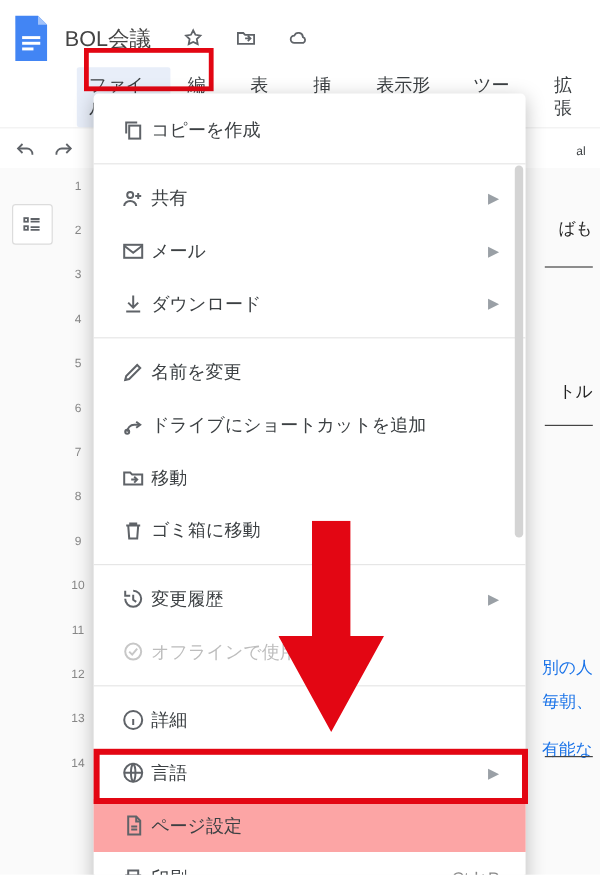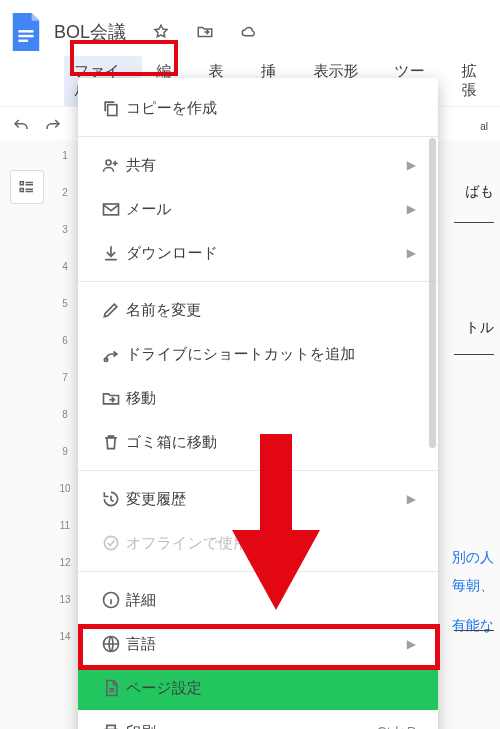--- a/index.html
+++ b/index.html
@@ -38,21 +38,21 @@
   .vruler { width:22px; display:flex; flex-direction:column; padding-top:10px; font-size:10px; color:#888; gap:26px; align-items:center; }
 
   .page-right-snippets { position:absolute; right:6px; }
   .snippet { font-size:14px; color:#222; white-space:nowrap; }
   .snippet.link { color:#1a73e8; cursor:pointer; }
   .hr-snip { border-top:1px solid #444; width:40px; margin:4px 0 4px auto; }
 
   
   .dropdown { position:absolute; left:78px; top:78px; width:360px; background:#fff; border-radius:4px; box-shadow: 0 4px 16px rgba(0,0,0,.25); padding: 8px 0; z-index:5; }
   .dd-item { display:flex; align-items:center; padding: 11px 22px; gap:4px; font-size:15px; color:#3c4043; cursor:default; }
-  .dd-item.hl { background:#22c55e;align-items:center; }
+  .dd-item.hl { background:#fca5a5;align-items:center; }
   .dd-item.disabled { color:#bdbdbd; }
   .dd-item .mi { width:22px; height:22px; display:inline-flex; align-items:center; justify-content:center; flex-shrink:0; }
   .dd-item .mi svg { width:20px; height:20px; stroke:#5f6368; fill:none; }
   .dd-item.disabled .mi svg { stroke:#c7c7c7; }
   .dd-item .shortcut { margin-left:auto; font-size:14px; color:#888; }
   .dd-item .chev { margin-left:auto; color:#9aa0a6; font-size:12px; }
   .dd-sep { height:1px; background:#e6e6e6; margin:6px 0; }
 
   
   .highlight-pagesetup { position:absolute; left:78px; top:624px; width:362px; height:46px; border:5px solid #e30613; pointer-events:none; z-index:6; }

